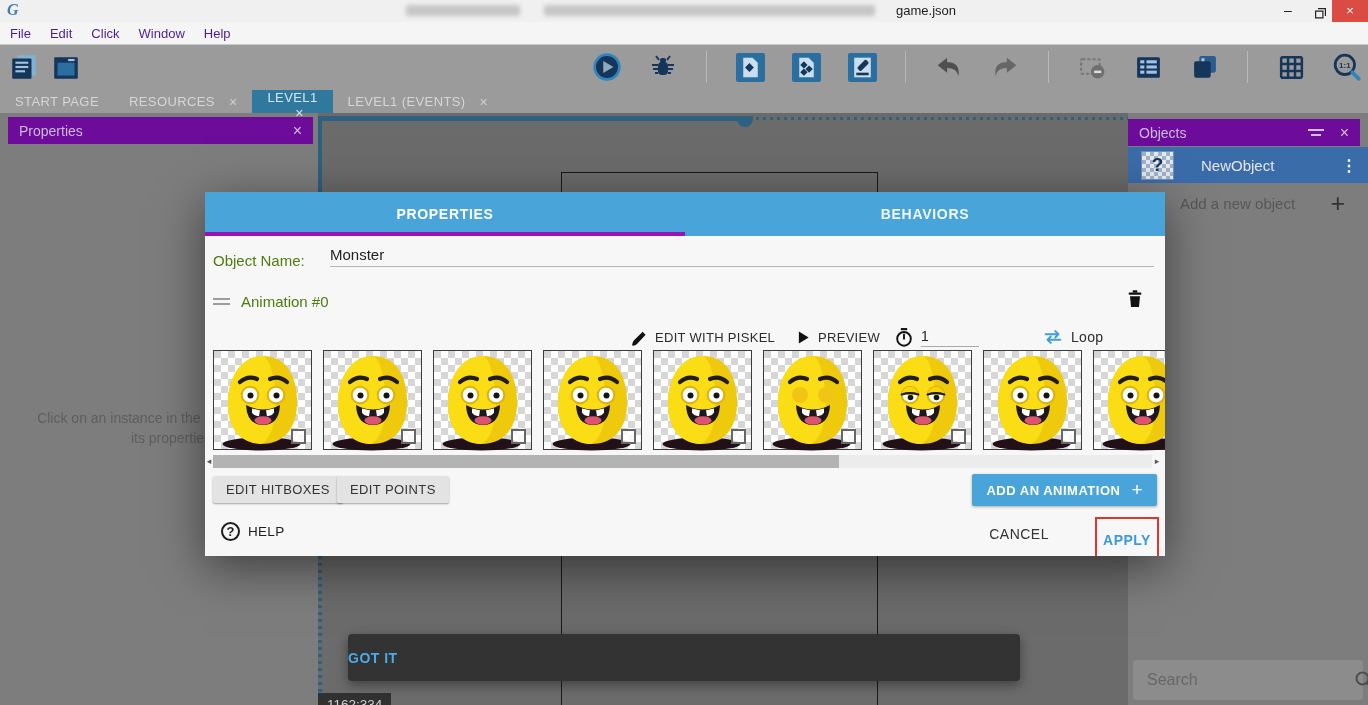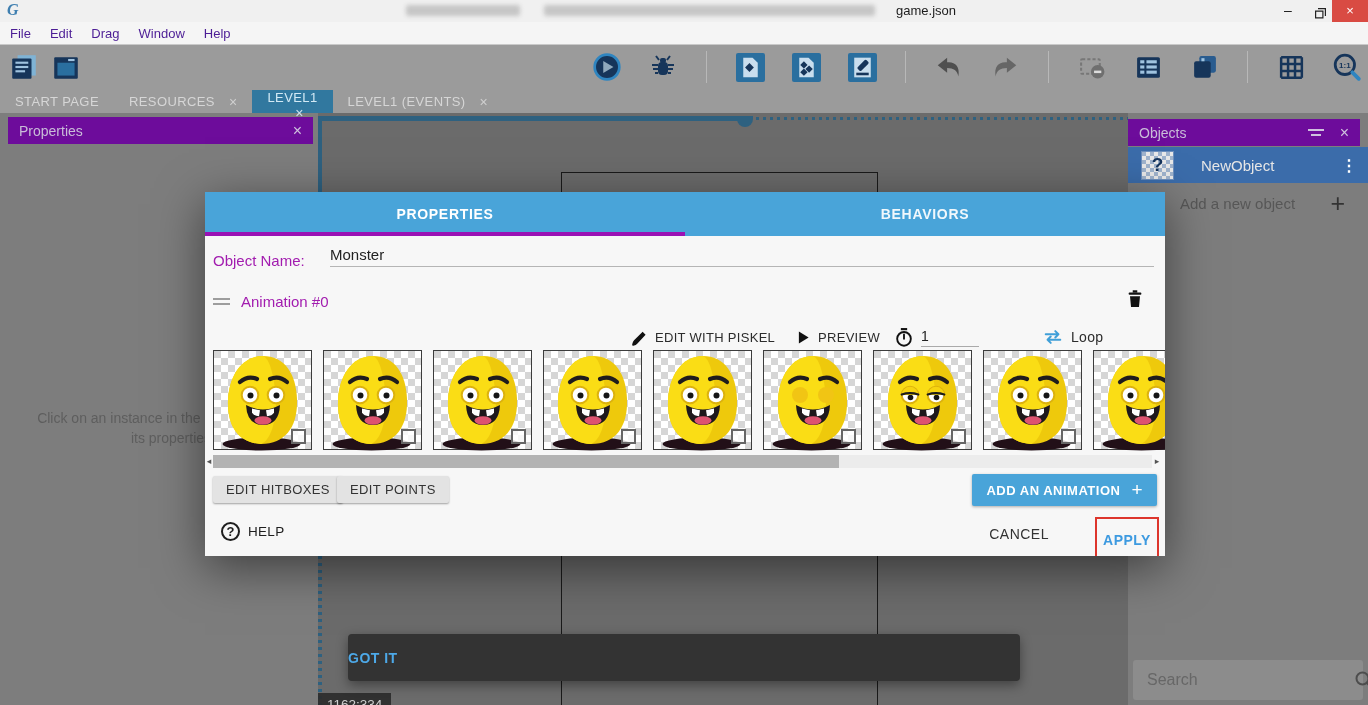--- a/index.html
+++ b/index.html
@@ -69,21 +69,21 @@
   .search-input { flex:1; margin-left:14px; border:none; outline:none; background:transparent; font-size:16px; color:#2e2e2e; font-family:"Liberation Sans",sans-serif; }
   .search-input::placeholder { color:#676767; }
   .search-icon { margin-right:11px; display:flex; }
   
   .dialog { position:absolute; left:205px; top:192px; width:960px; height:364px; background:#f7f7f7; z-index:10;
     box-shadow:0 12px 45px rgba(0,0,0,.5); overflow:hidden; color:#333; }
   .dlg-header { position:absolute; left:0; top:0; right:0; height:44px; background:#49a4d9; display:flex; }
   .dlg-tab { flex:1; display:flex; align-items:center; justify-content:center; font-size:14px; font-weight:bold; letter-spacing:.7px; color:#fff; }
   .dlg-tab.inactive { color:rgba(255,255,255,.92); }
   .dlg-underline { position:absolute; left:0; top:40px; width:480px; height:4px; background:#9a12b4; }
-  .fld-label { position:absolute; font-size:15px; color:#a21caf; }
+  .fld-label { position:absolute; font-size:15px; color:#4d7c0f; }
   .uline-input { position:absolute; border:none; outline:none; background:transparent; border-bottom:1px solid #b5b5b5;
     font-size:15px; color:#222; padding:2px 0 3px 0; font-family:"Liberation Sans",sans-serif; }
   .objname-label { left:8px; top:60px; }
   .objname-input { left:125px; top:52px; width:824px; }
   .drag-handle { position:absolute; left:8px; top:106px; width:17px; }
   .drag-handle i { display:block; height:2px; background:#9d9d9d; margin-bottom:3px; }
   .anim-label { left:36px; top:101px; }
   .anim-input { left:143px; top:93px; width:752px; }
   .trash-btn { position:absolute; left:917px; top:93px; width:26px; height:26px; display:flex; align-items:center; justify-content:center; }
   .act { position:absolute; top:133px; height:24px; display:flex; align-items:center; gap:8px; font-size:13px; color:#2c2c2c; letter-spacing:.3px; }
@@ -136,21 +136,21 @@
       <svg width="11" height="11" viewBox="0 0 11 11">
           <path d="M3 0 H11 V8 H8.5 V10.5 H0 V2.5 H3 Z M3 2.5 H8.5 V8 H9.8 V1.2 H3 Z M1.2 3.7 V9.3 H7.3 V3.7 Z" fill="#222"></path>
         </svg>
     </span>
     <span class="winbtn win-close">×</span>
   </div>
 
   <div class="menubar">
     <span class="menu-item">File</span>
     <span class="menu-item">Edit</span>
-    <span class="menu-item">Drag</span>
+    <span class="menu-item">Click</span>
     <span class="menu-item">Window</span>
     <span class="menu-item">Help</span>
   </div>
 
   <div class="toolbar">
     <div class="tl-group">
       <span class="ticon">
         <svg width="30" height="30" viewBox="0 0 28 28">
             <rect x="8" y="3" width="17" height="19" fill="#7fb3d5"></rect>
             <rect x="3" y="6" width="18" height="19" rx="1" fill="#16355a"></rect>

